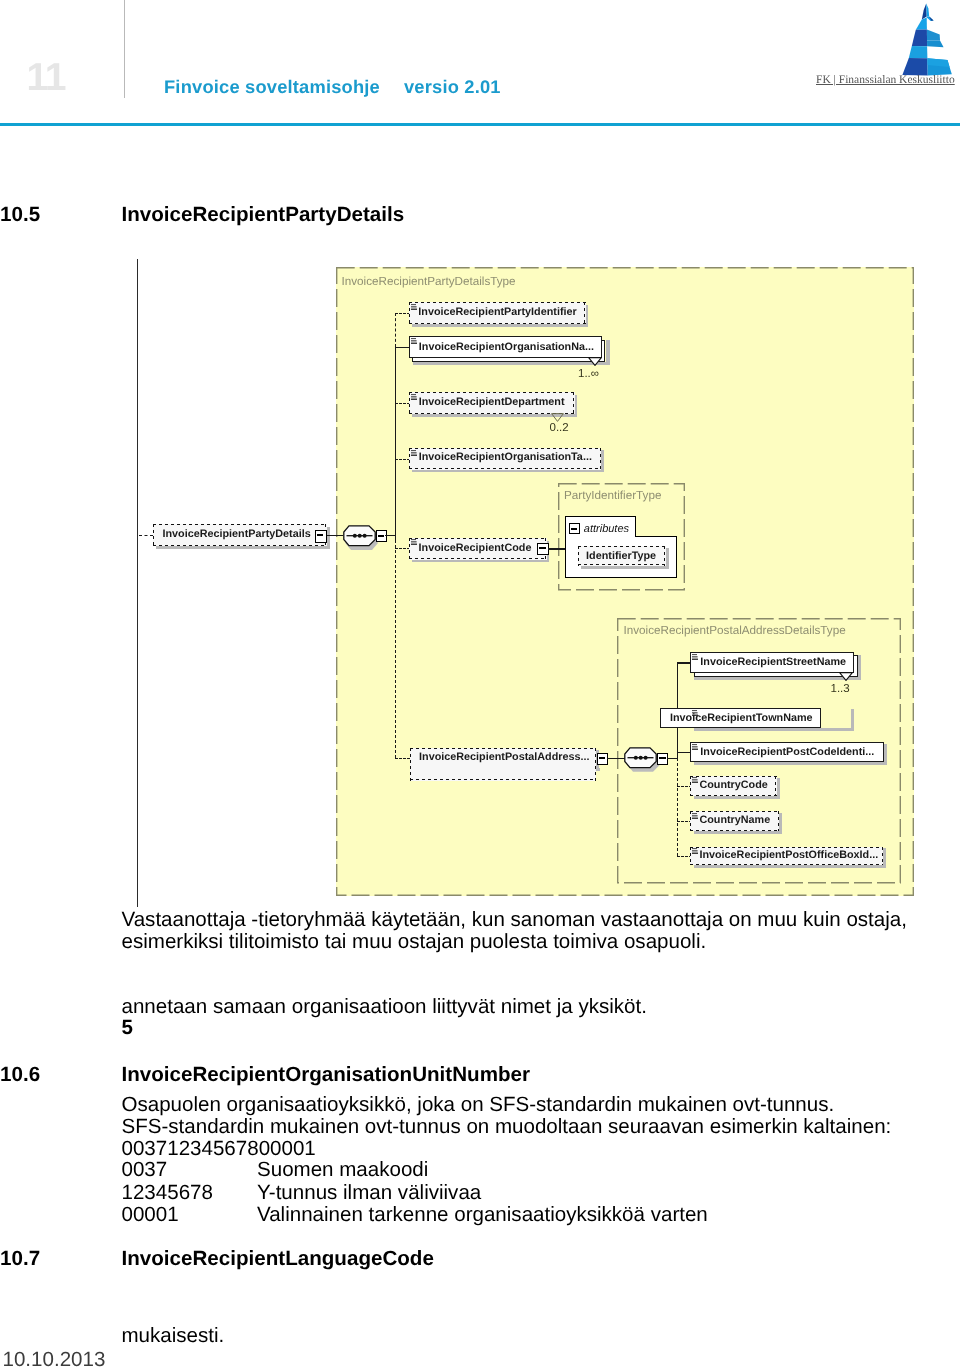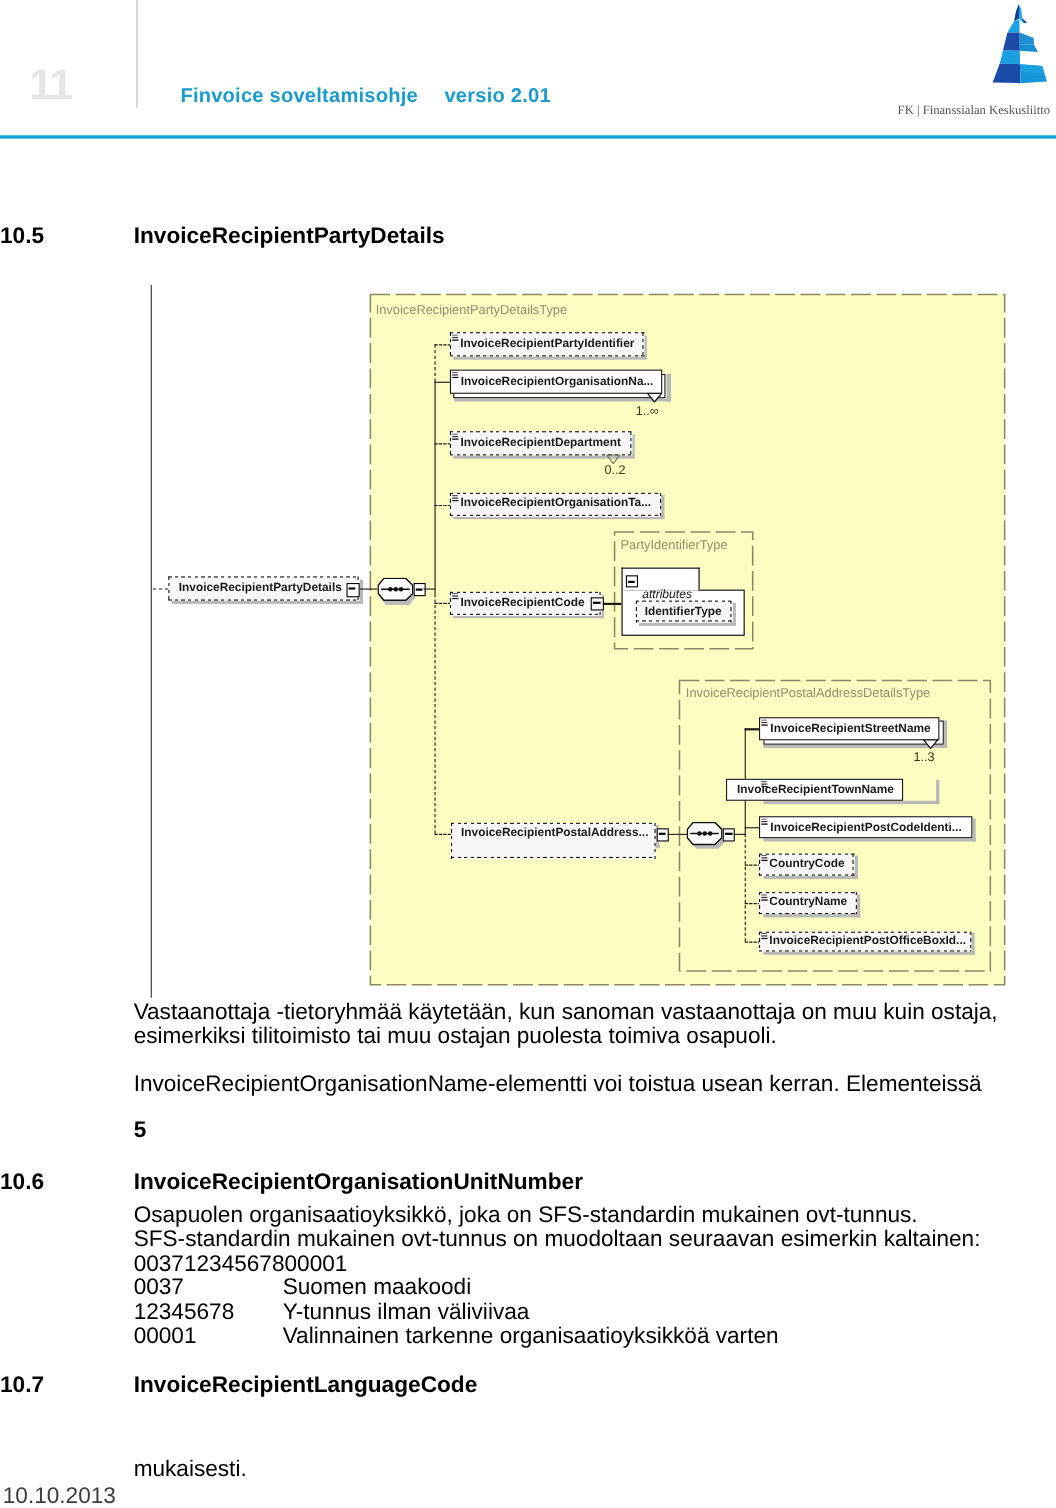--- a/index.html
+++ b/index.html
@@ -8,21 +8,21 @@
   .page{position:absolute;left:0;top:0;width:960px;height:1371px;}
 
   
   #page-num{position:absolute;left:26.5px;top:58px;font-size:39px;font-weight:bold;color:#e6e6e6;letter-spacing:-1.2px;line-height:1;}
   #hdr-divider{position:absolute;left:124px;top:0px;width:1px;height:98px;background:#b9b9b9;}
   #hdr-title{position:absolute;left:164px;top:77.5px;font-size:18.3px;font-weight:bold;color:#1b9bcd;line-height:1;letter-spacing:.2px;}
   #hdr-version{position:absolute;left:404px;top:77.5px;font-size:18.3px;font-weight:bold;color:#1b9bcd;line-height:1;letter-spacing:.2px;}
   #hdr-rule{position:absolute;left:0px;top:123px;width:960px;height:3.2px;background:#10a2d2;}
   #logo{position:absolute;left:816px;top:0px;width:144px;height:100px;}
   #logo-mark{position:absolute;left:82px;top:2px;width:58px;height:76px;}
-  #logo-text{position:absolute;left:0px;top:95px;font-family:"Liberation Serif",serif;font-size:11.5px;color:#555;white-space:nowrap;}
+  #logo-text{position:absolute;left:0px;top:74px;font-family:"Liberation Serif",serif;font-size:11.5px;color:#555;white-space:nowrap;text-decoration:underline;}
 
   
   .sec-num{position:absolute;font-size:20.6px;font-weight:bold;color:#000;line-height:1;}
   .sec-title{position:absolute;left:121.5px;font-size:20.6px;font-weight:bold;color:#000;line-height:1;}
   .txt{position:absolute;left:121.5px;font-size:20.55px;color:#000;line-height:1;white-space:nowrap;}
   .txt.b{font-weight:bold;}
   .txt.c2{left:257px;}
   #footer-date{position:absolute;left:2.5px;top:1350px;font-size:20.55px;color:#3c3c3c;line-height:1;}
   #left-rule{position:absolute;left:137px;top:259px;width:1.2px;height:648px;background:#2b2b2b;}
 
@@ -53,21 +53,21 @@
   .dlineh{position:absolute;height:0;border-top:1.3px dashed #1a1a1a;}
   .dlinev{position:absolute;width:0;border-left:1.3px dashed #1a1a1a;}
   
   .pm{position:absolute;width:12px;height:13px;box-sizing:border-box;border:1.9px solid #000;background:#fff;}
   .pm::before{content:"";position:absolute;left:1px;top:3.6px;width:6.2px;height:1.7px;background:#000;}
   
   .seq{position:absolute;width:34px;height:18px;}
   
   .attrgrp{position:absolute;border:1.6px solid #000;background:#fff;box-sizing:border-box;}
   .attrtab{position:absolute;border:1.6px solid #000;border-bottom:none;background:#fff;box-sizing:border-box;height:17px;}
-  .attrtab .alabel{position:absolute;left:18px;top:7px;font-size:11px;font-style:italic;color:#111;line-height:1;white-space:nowrap;margin-top:12px;}
+  .attrtab .alabel{position:absolute;left:18px;top:7px;font-size:11px;font-style:italic;color:#111;line-height:1;white-space:nowrap;}
   
   .eicon{position:absolute;width:6px;height:6px;}
 </style>
 </head>
 <body>
 
 <div class="page">
 
   <div id="page-num">11</div>
   <div id="hdr-divider"></div>
@@ -332,21 +332,21 @@
     </div>
     <svg class="eicon" style="left:692.2px;top:847.8px" viewBox="0 0 6 6" xmlns="http://www.w3.org/2000/svg">
         <rect x="0" y="0" width="5" height="1.1" fill="#555"></rect>
         <rect x="0" y="2.3" width="5.6" height="1.1" fill="#333"></rect>
         <rect x="0" y="4.6" width="6" height="1.2" fill="#111"></rect>
       </svg>
   </div>
 
   <div class="txt" style="top:909.5px">Vastaanottaja -tietoryhmää käytetään, kun sanoman vastaanottaja on muu kuin ostaja,</div>
   <div class="txt" style="top:931.5px">esimerkiksi tilitoimisto tai muu ostajan puolesta toimiva osapuoli.</div>
-  <div class="txt" style="top:976px">InvoiceRecipientOrganisationName-elementti voi toistua usean kerran. Elementeissä</div>
+  <div class="txt" style="top:997px">annetaan samaan organisaatioon liittyvät nimet ja yksiköt.</div>
   <div class="txt b" style="top:1018px">5</div>
 
   <div class="sec-num" style="top:1064.7px">10.6</div>
   <div class="sec-title" style="top:1064.7px">InvoiceRecipientOrganisationUnitNumber</div>
 
   <div class="txt" style="top:1094.9px">Osapuolen organisaatioyksikkö, joka on SFS-standardin mukainen ovt-tunnus.</div>
   <div class="txt" style="top:1116.5px">SFS-standardin mukainen ovt-tunnus on muodoltaan seuraavan esimerkin kaltainen:</div>
   <div class="txt" style="top:1139px">00371234567800001</div>
 
   <div class="txt" style="top:1160.3px">0037</div>

